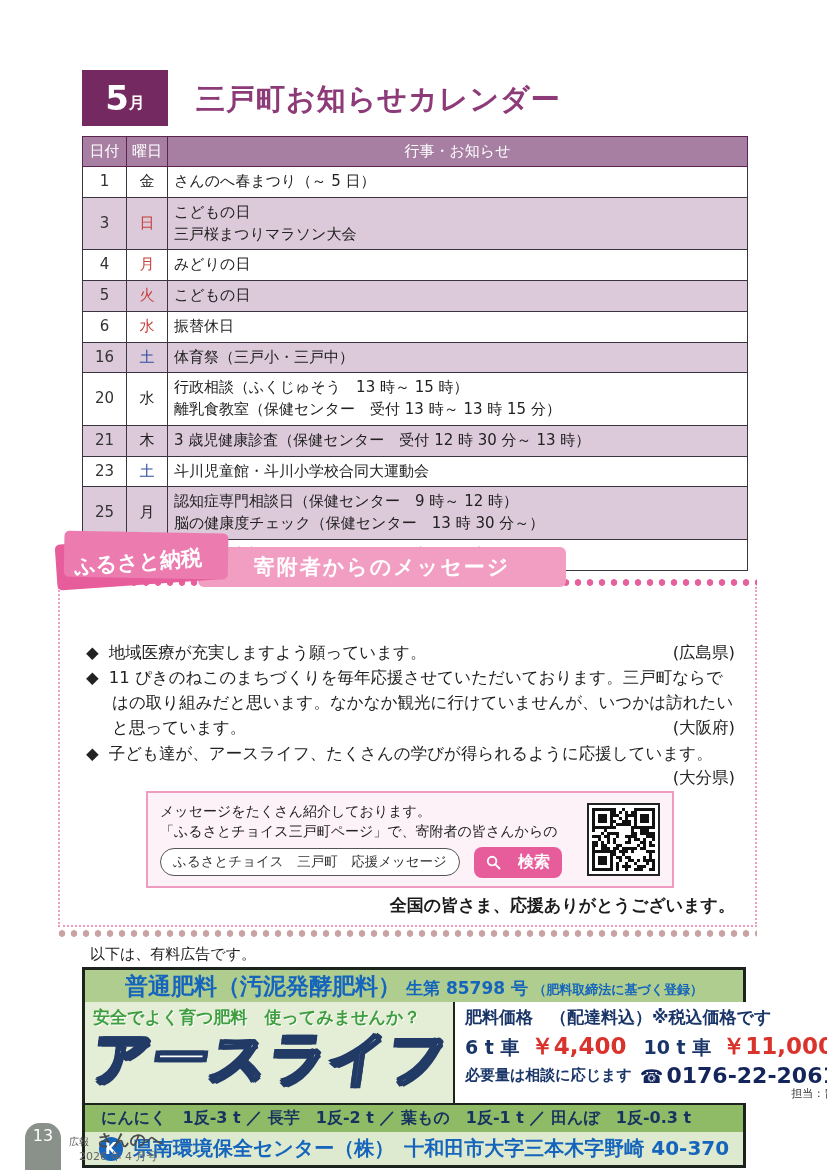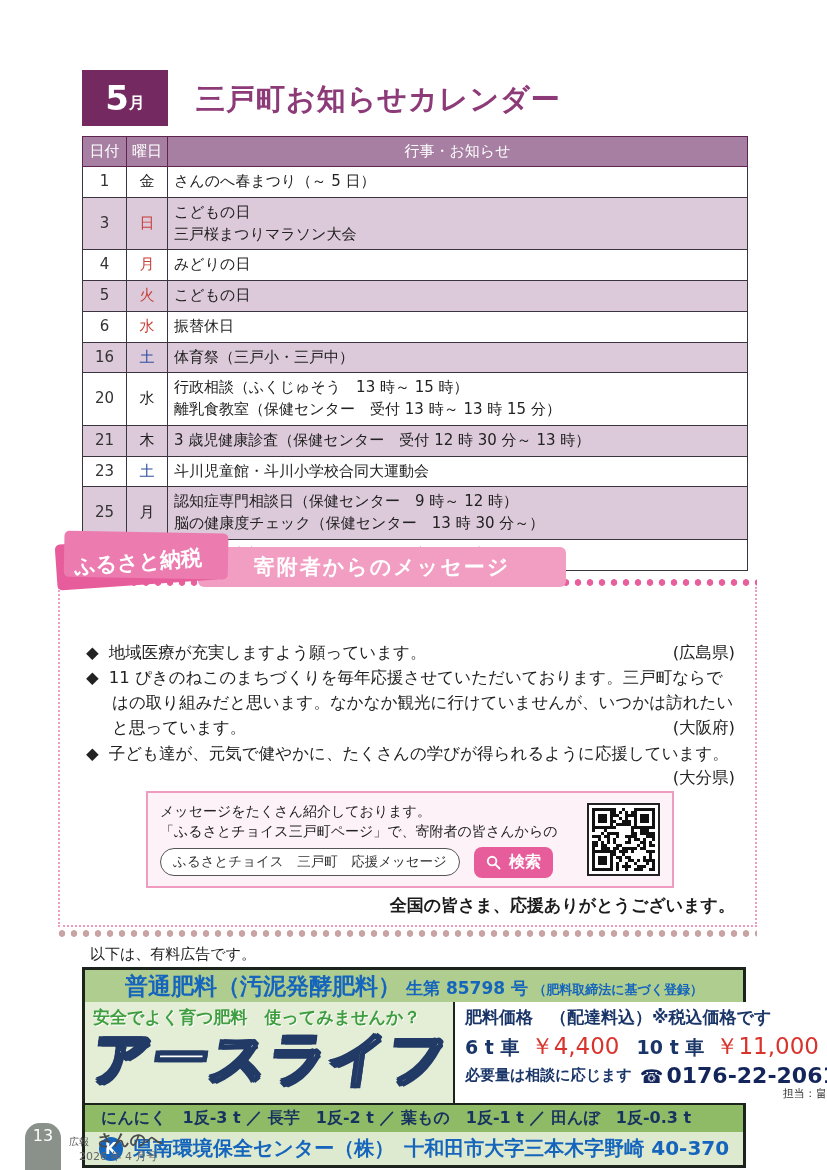--- a/index.html
+++ b/index.html
@@ -53,21 +53,21 @@
   .messages{padding:0 6px 0 12px;}
   .msg{font-size:16.5px;line-height:1.5;padding-left:26px;text-indent:-26px;margin-bottom:1px;}
   .diamond{margin-right:10px;color:#222;}
   .msg-from{float:right;text-indent:0;}
   .choice-box{display:flex;align-items:center;gap:16px;border:2px solid #ef9cc0;background:var(--pink-light);
     width:528px;margin:10px 0 0 72px;padding:8px 12px;}
   .choice-left{flex:1;font-size:14px;line-height:1.45;color:#222;}
   .search-row{display:flex;align-items:center;gap:14px;margin-top:5px;}
   .search-pill{border:1.6px solid #555;border-radius:14px;background:#fff;font-size:13.5px;
     text-align:center;padding:3px 12px;width:300px;color:#333;}
-  .search-btn{display:flex;align-items:center;gap:8px;background:var(--pink-accent);color:#fff;border:none;
+  .search-btn{display:flex;align-items:center;gap:17px;background:var(--pink-accent);color:#fff;border:none;
     font-size:16px;font-weight:bold;padding:5px 12px;border-radius:8px;cursor:pointer;
     font-family:inherit;}
   .qr{background:#fff;border:2px solid #222;padding:3px;width:73px;height:73px;}
   .qr-grid{position:relative;width:63px;height:63px;}
   .qr-grid div{position:absolute;width:3px;height:3px;background:#111;}
   .thanks{text-align:right;font-weight:bold;font-size:17px;margin:6px 6px 2px 0;color:#1a1a1a;}
 
   
   .ad-note{font-size:15px;margin:7px 0 3px 90px;color:#222;}
   .ad{margin-left:82px;width:664px;border:3px solid #1c231c;}
@@ -80,21 +80,21 @@
   .ad-mid{display:flex;}
   .ad-left{background:var(--green-pale);width:368px;padding:4px 8px 2px 8px;}
   .ad-catch{color:#3f9e3f;font-weight:bold;font-size:17px;text-shadow:1px 1px 0 #fff;}
   .ad-brand{font-size:57px;font-weight:bold;color:#fff;transform:skewX(-8deg);letter-spacing:1px;
     -webkit-text-stroke:2.5px #223a66;line-height:1.05;white-space:nowrap;
     text-shadow:2px 2px 0 #223a66,-2px 2px 0 #223a66,2px -2px 0 #223a66,-2px -2px 0 #223a66;}
   .ad-price{flex:1;background:#fff;border-left:2.5px solid #1c231c;padding:4px 8px 2px 10px;}
   .price-head{color:var(--navy-ad);font-weight:bold;font-size:17px;white-space:nowrap;}
   .price-line{margin-top:2px;white-space:nowrap;}
   .truck{color:var(--navy-ad);font-weight:bold;font-size:19px;margin-right:6px;}
-  .yen{color:var(--red-price);font-weight:normal;font-size:23px;margin-right:12px;}
+  .yen{color:var(--red-price);font-weight:bold;font-size:23px;margin-right:12px;}
   .consult-line{display:flex;align-items:center;gap:8px;margin-top:1px;white-space:nowrap;}
   .consult-line>span:first-child{color:var(--navy-ad);font-weight:bold;font-size:15px;}
   .phone{color:#13255a;font-weight:bold;font-size:22px;display:flex;align-items:center;gap:3px;}
   .phone-icon{font-size:19px;}
   .contact{text-align:right;font-size:11px;color:#333;margin-top:-2px;}
   .ad-crops{background:var(--green-mid);border-top:2.5px solid #1c231c;color:#16325e;font-weight:bold;
     font-size:16px;padding:3px 0 3px 16px;}
   .ad-company{background:#ddeacf;display:flex;align-items:center;justify-content:center;gap:10px;
     padding:3px 0;}
   .logo{width:24px;height:24px;border-radius:50%;background:var(--blue-ad);color:#fff;font-weight:bold;
@@ -231,21 +231,21 @@
   <section class="furusato">
     <div class="badge" data-bind="furusato.badge_label">ふるさと納税</div>
     <div class="banner" data-bind="furusato.banner_title">寄附者からのメッセージ</div>
 
     <div class="messages">
 
         <div class="msg"><span class="diamond">◆</span><span class="msg-text">地域医療が充実しますよう願っています。</span><span class="msg-from">(広島県)</span></div>
 
         <div class="msg"><span class="diamond">◆</span><span class="msg-text">11 ぴきのねこのまちづくりを毎年応援させていただいております。三戸町ならではの取り組みだと思います。なかなか観光に行けていませんが、いつかは訪れたいと思っています。</span><span class="msg-from">(大阪府)</span></div>
 
-        <div class="msg"><span class="diamond">◆</span><span class="msg-text">子ども達が、元気で健やかに、たくさんの学びが得られるように応援しています。</span><span class="msg-from">(大分県)</span></div>
+        <div class="msg"><span class="diamond">◆</span><span class="msg-text">子ども達が、アースライフ、たくさんの学びが得られるように応援しています。</span><span class="msg-from">(大分県)</span></div>
 
     </div>
 
     <div class="choice-box">
       <div class="choice-left">
         <div data-bind="furusato.choice_box.line2">メッセージをたくさん紹介しております。</div>
         <div data-bind="furusato.choice_box.line1">「ふるさとチョイス三戸町ページ」で、寄附者の皆さんからの</div>
         <div class="search-row">
           <div class="search-pill" data-bind="furusato.choice_box.search_terms">ふるさとチョイス　三戸町　応援メッセージ</div>
           <button class="search-btn">

